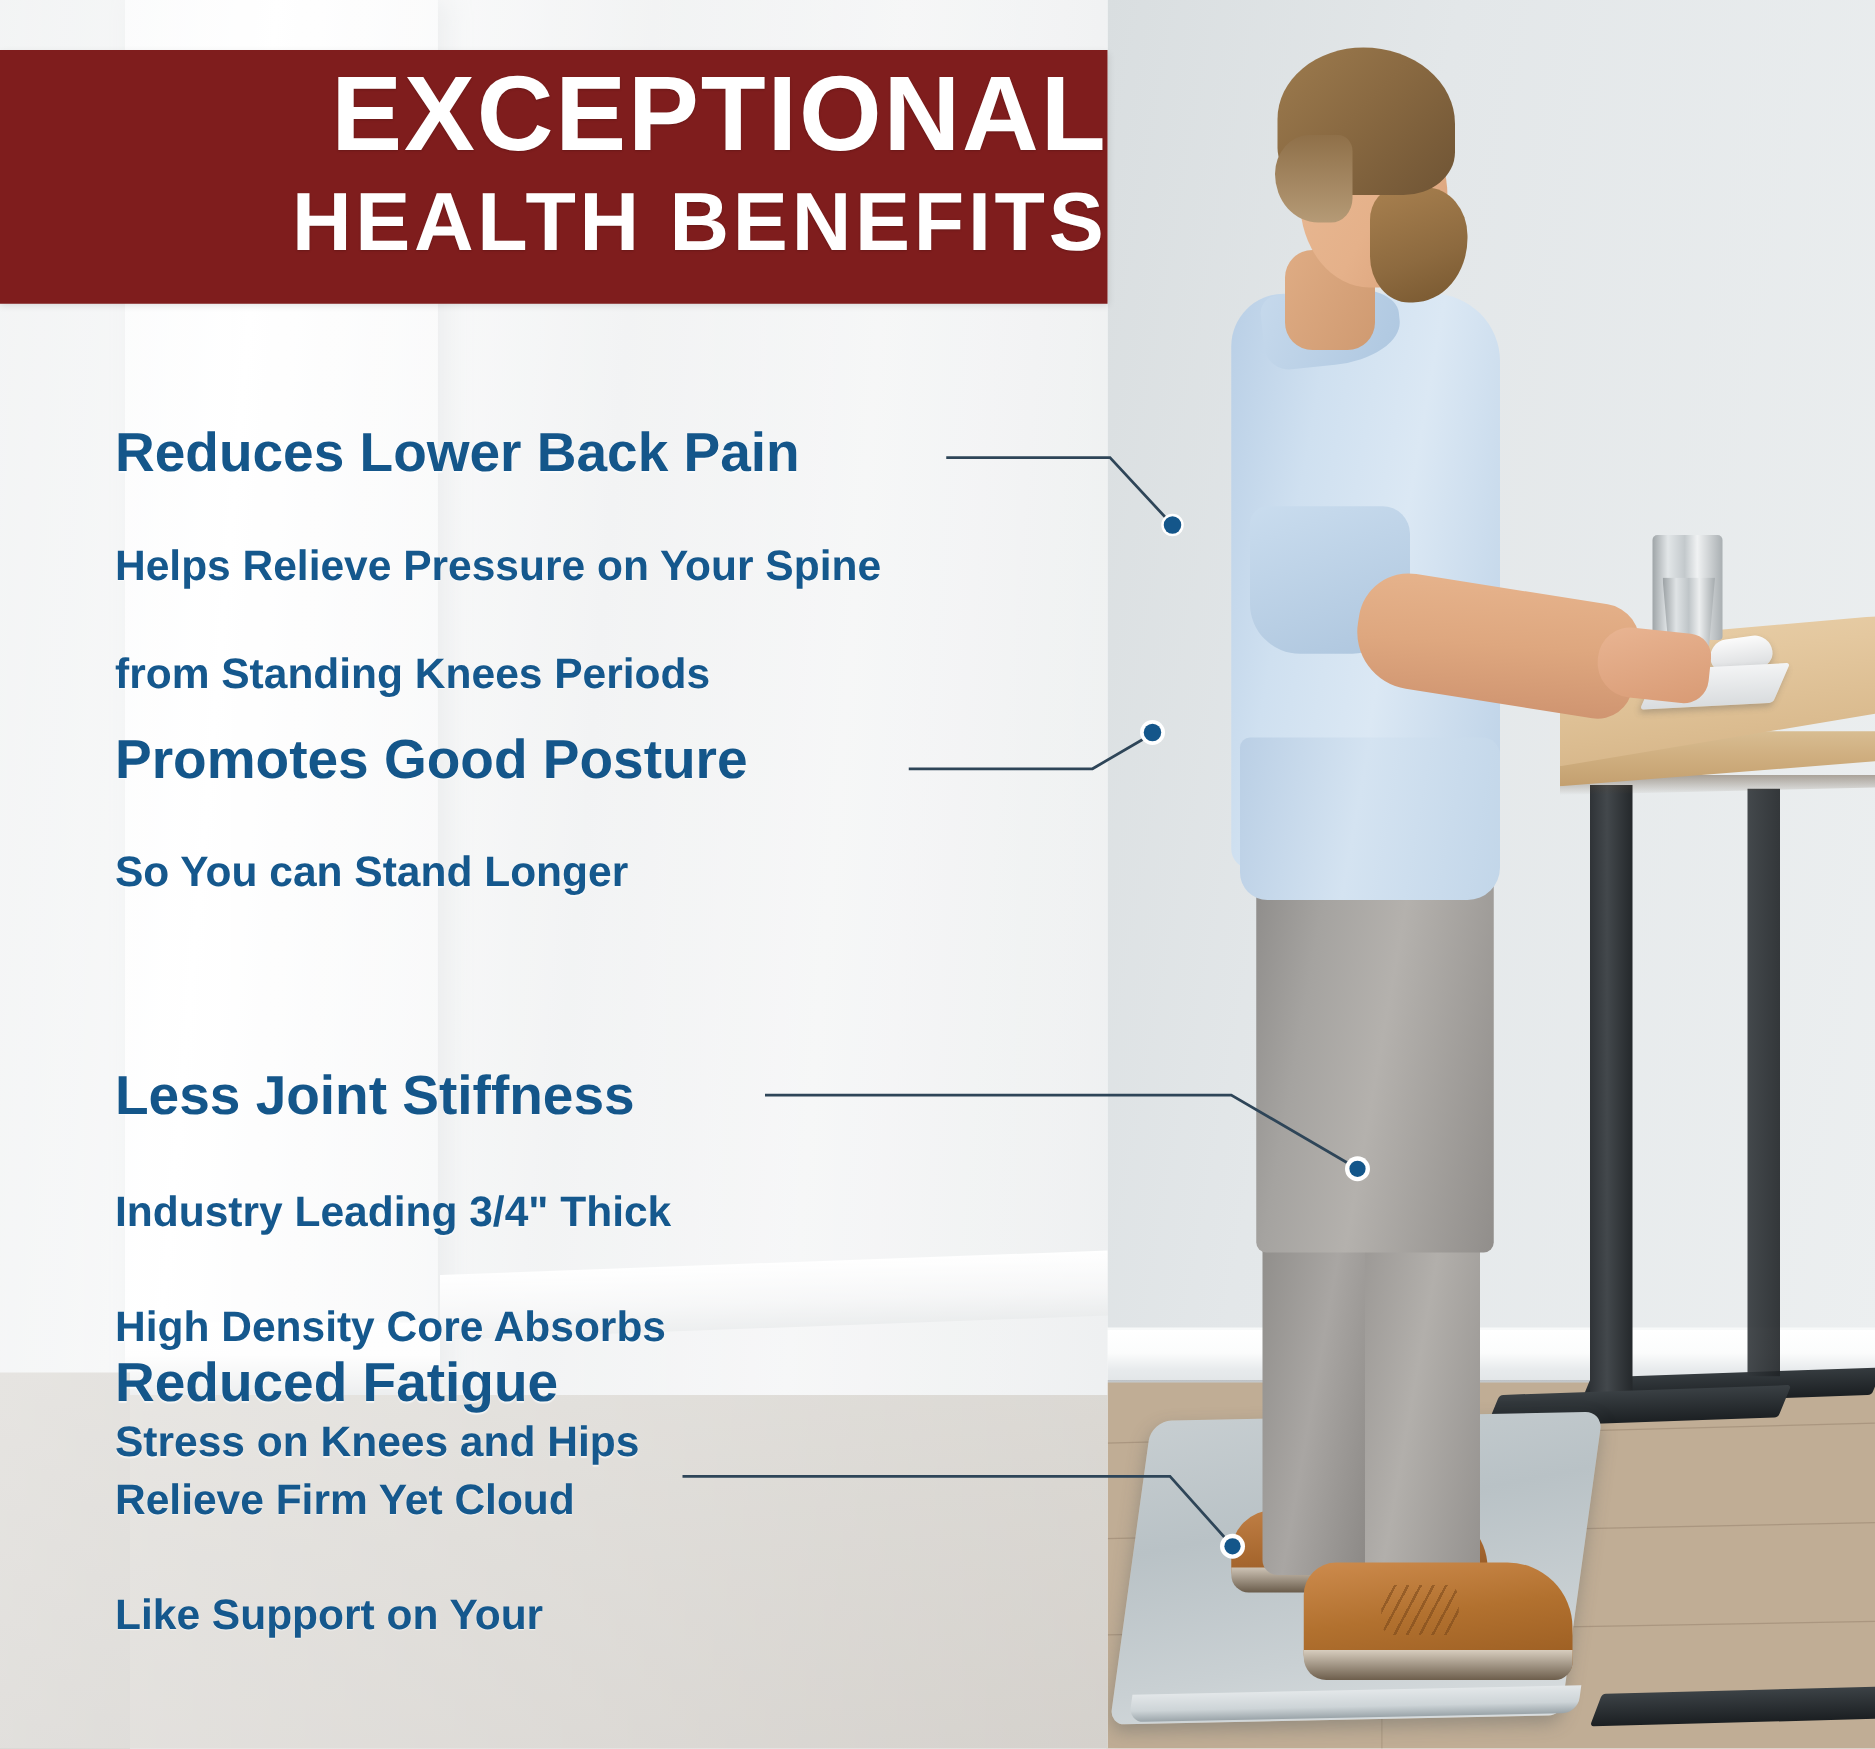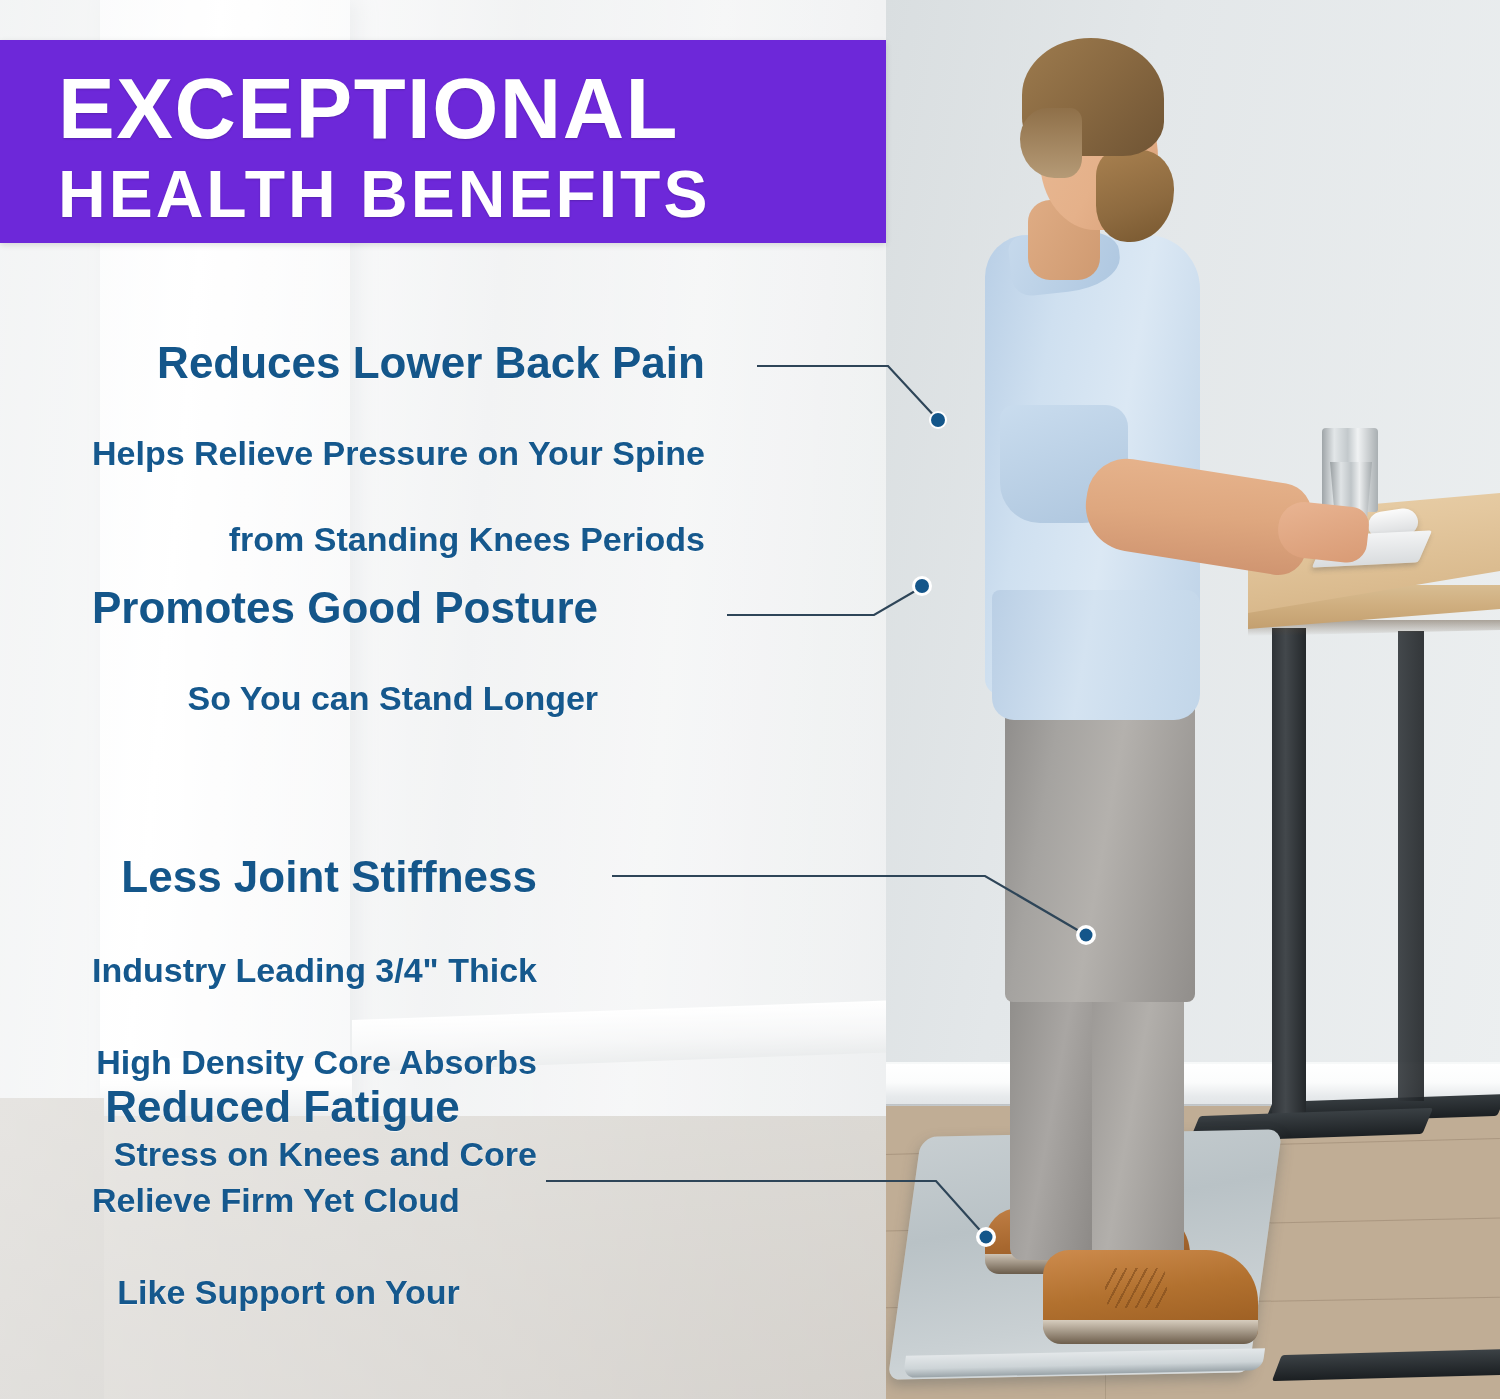--- a/index.html
+++ b/index.html
@@ -279,23 +279,24 @@
     background:linear-gradient(175deg,#c8c4bd,#bdb9b2);
   }
   .left-overlay {
     position:absolute; left:0; top:0; width:886px; height:1399px;
     background:linear-gradient(90deg, rgba(255,255,255,.55) 0%, rgba(255,255,255,.42) 55%, rgba(255,255,255,.30) 100%);
   }
 
   
   .banner {
     position:absolute; left:0; top:40px; width:886px; height:203px;
-    background:#6d28d9;
+    background:#7f1d1d;
     box-shadow:0 2px 6px rgba(0,0,0,.12);
-    padding:21px 0 0 58px;
+    padding:4px 0 0 58px;
+    text-align:right;
   }
   .banner-l1 {
     color:#ffffff;
     font-size:85px;
     font-weight:bold;
     letter-spacing:1.5px;
     line-height:96px;
     font-family:"Liberation Sans", sans-serif;
     text-shadow:0 1px 2px rgba(0,0,0,.18);
   }
@@ -303,21 +304,21 @@
     color:#ffffff;
     font-size:66px;
     font-weight:bold;
     letter-spacing:3px;
     line-height:74px;
     font-family:"Liberation Sans", sans-serif;
     text-shadow:0 1px 2px rgba(0,0,0,.18);
   }
 
   
-  .benefit { position:absolute;text-align:right; }
+  .benefit { position:absolute; }
   .b-title {
     color:#14568a;
     font-weight:bold;
     font-size:44px;
     line-height:50px;
     white-space:nowrap;
     text-shadow:0 1px 1px rgba(255,255,255,.65);
   }
   .b-sub {
     color:#15588d;
@@ -438,21 +439,21 @@
 
   <div class="benefit b2">
     <div class="b-title">Promotes Good Posture</div>
     <div class="b-sub">So You can Stand Longer</div>
   </div>
 
   <div class="benefit b3">
     <div class="b-title">Less Joint Stiffness</div>
     <div class="b-sub">Industry Leading 3/4" Thick</div>
     <div class="b-sub">High Density Core Absorbs</div>
-    <div class="b-sub">Stress on Knees and Core</div>
+    <div class="b-sub">Stress on Knees and Hips</div>
   </div>
 
   <div class="benefit b4">
     <div class="b-title">Reduced Fatigue</div>
     <div class="b-sub">Relieve Firm Yet Cloud</div>
     <div class="b-sub">Like Support on Your</div>
   </div>
 
 </div>
 

